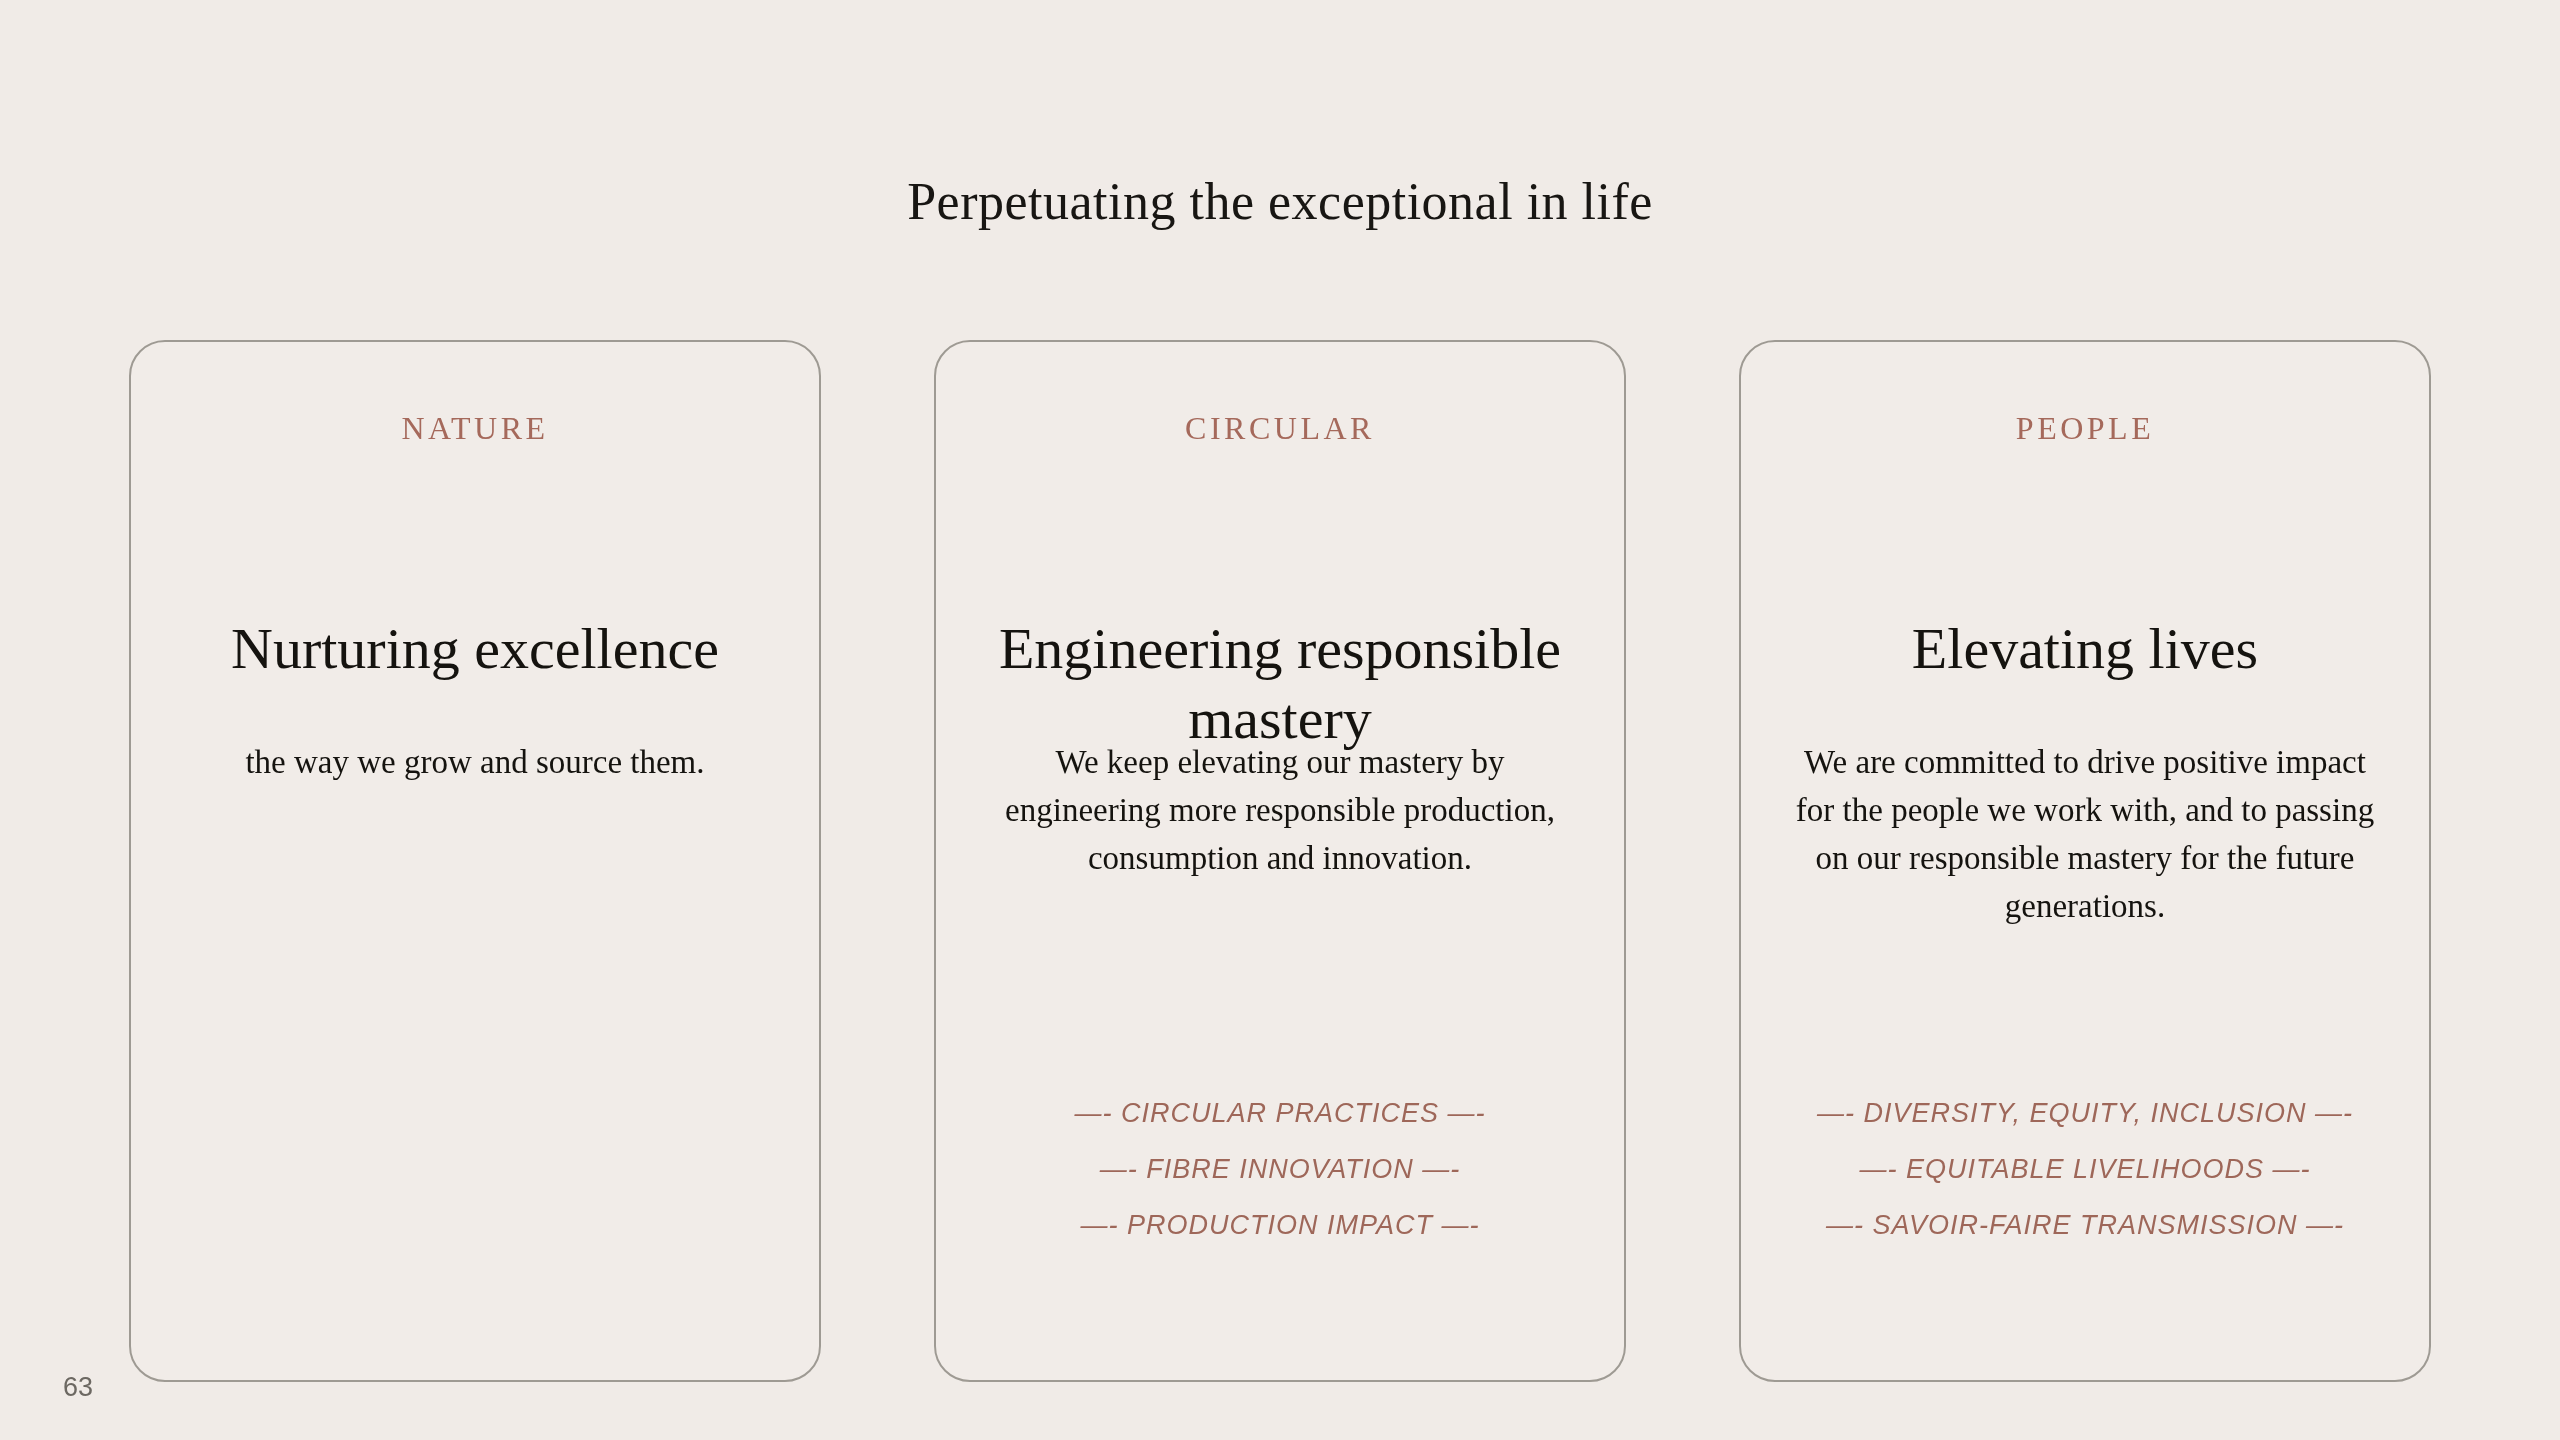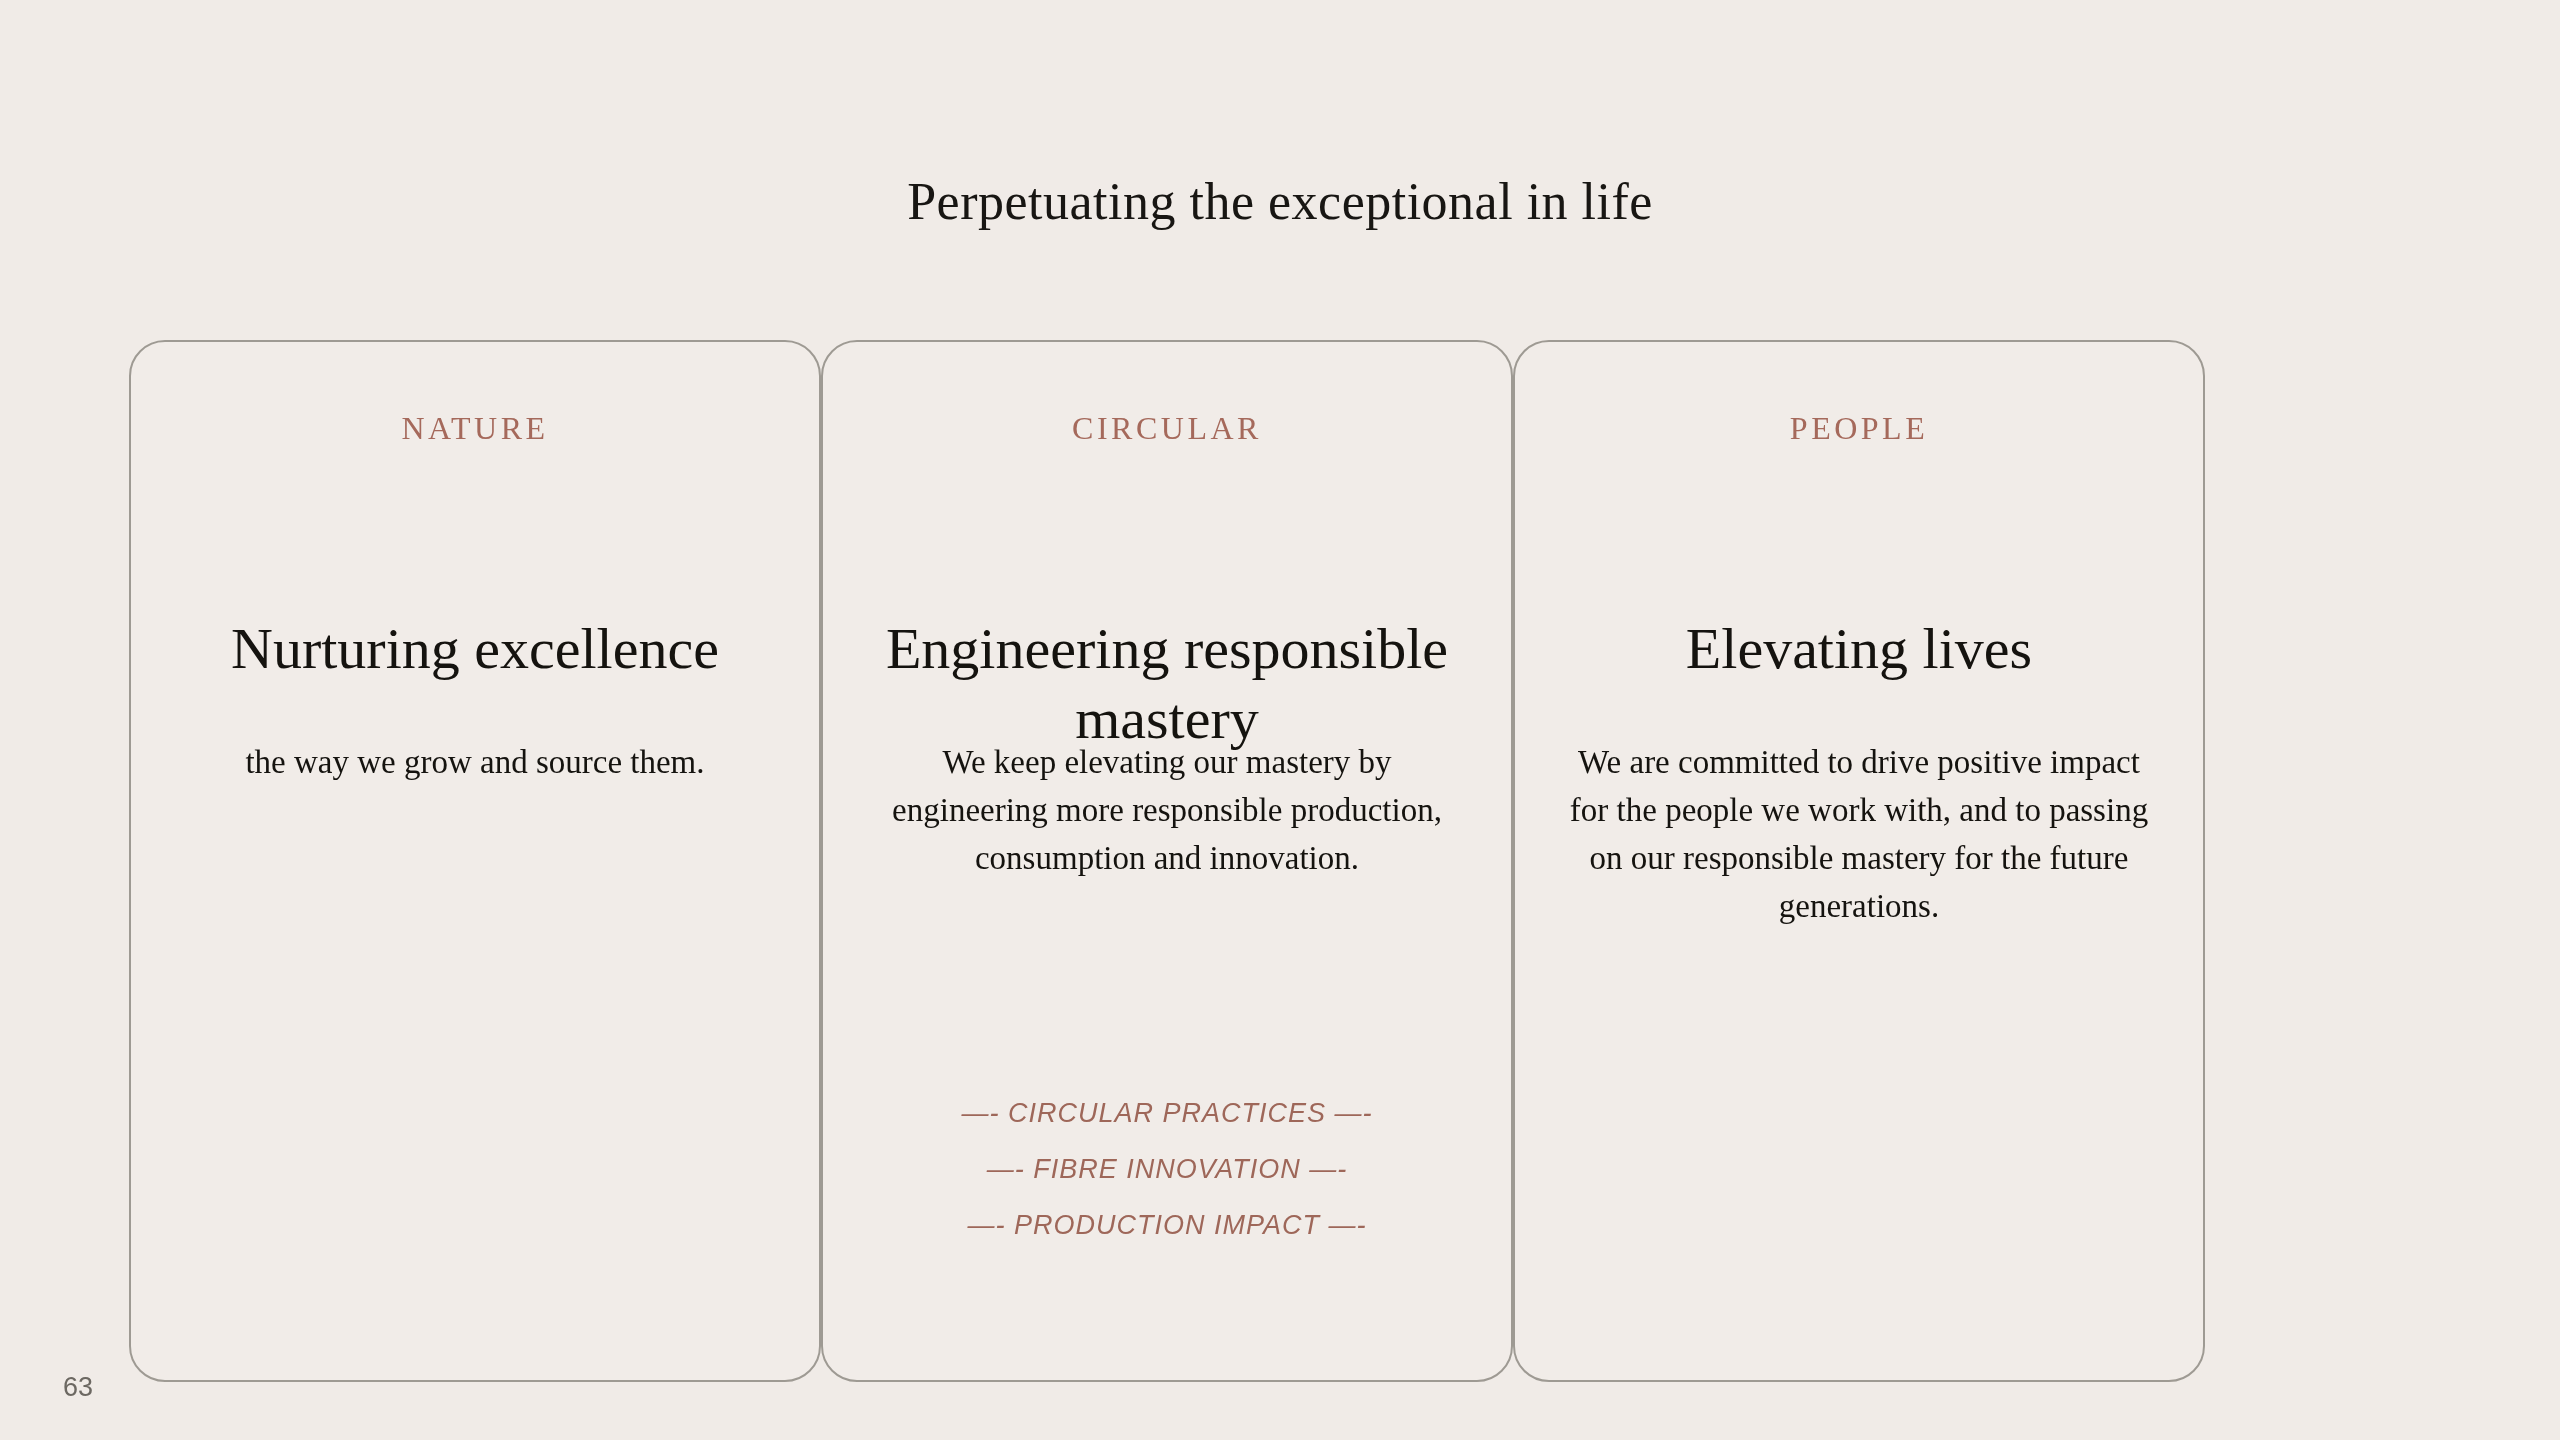--- a/index.html
+++ b/index.html
@@ -24,20 +24,21 @@
     line-height: 1.1;
     font-weight: 400;
     color: #181613;
     letter-spacing: 0.5px;
   }
   .cards-row {
     position: absolute;
     top: 340px;
     left: 129px;
     display: flex;
+    gap: 113px;
   }
   .card {
     position: relative;
     width: 692px;
     height: 1042px;
     box-sizing: border-box;
     border: 2px solid #9e9a93;
     border-radius: 36px;
     background: #f1ece8;
   }
@@ -132,17 +133,22 @@
 
   <section class="card">
     <div class="card-category">PEOPLE</div>
     <h2 class="card-heading">Elevating lives</h2>
     <div class="card-body">
       <div>We are committed to drive positive impact</div>
       <div>for the people we work with, and to passing</div>
       <div>on our responsible mastery for the future</div>
       <div>generations.</div>
     </div>
+    <div class="card-tags">
+      <div>—-  DIVERSITY, EQUITY, INCLUSION —-</div>
+      <div>—-  EQUITABLE LIVELIHOODS —-</div>
+      <div>—-  SAVOIR-FAIRE TRANSMISSION —-</div>
+    </div>
   </section>
 
 </div>
 
 <div class="page-number">63</div>
 
 </body></html>

